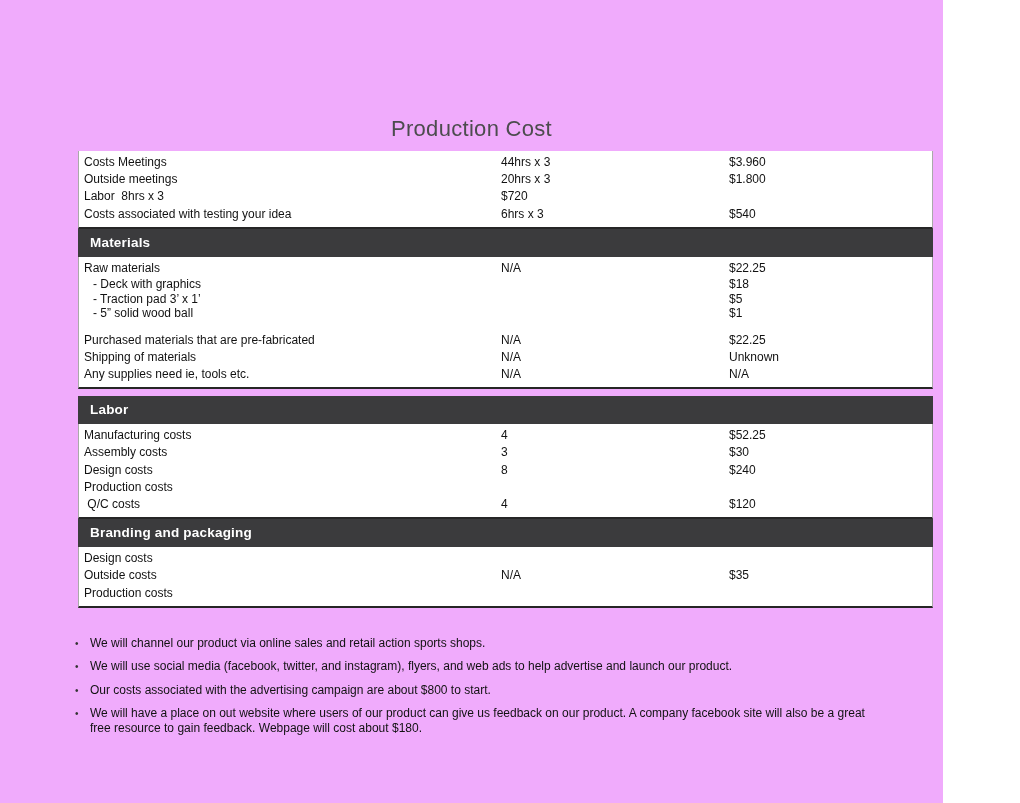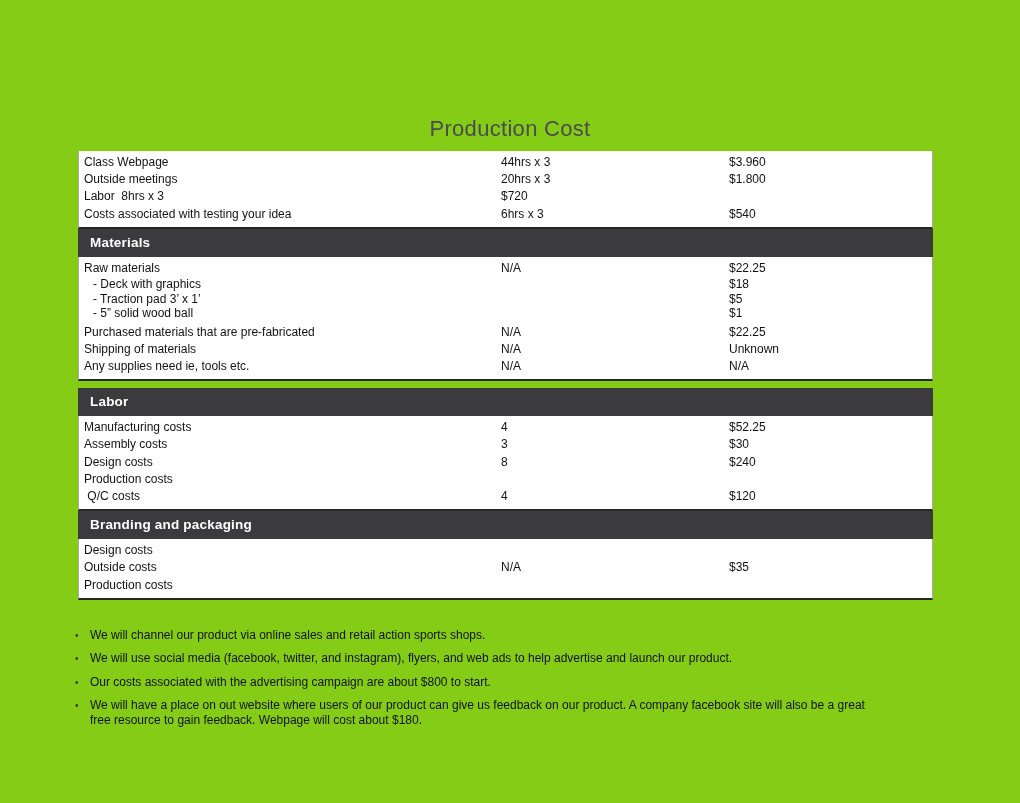--- a/index.html
+++ b/index.html
@@ -3,21 +3,21 @@
 <meta charset="utf-8">
 <style>
   * { box-sizing: border-box; }
   html, body { margin: 0; padding: 0; background: #ffffff; }
   body {
     width: 1020px; height: 803px;
     font-family: "Liberation Sans", sans-serif;
     color: #121212;
     overflow: hidden;
   }
-  .page { position: relative; width: 1020px; height: 803px; background: #84cc16; }
+  .page { position: relative; width: 943px; height: 803px; background: #f0abfc; }
 
   .doc-title {
     padding-top: 116px;
     text-align: center;
     font-size: 22px;
     color: #4c4c4e;
     letter-spacing: 0.3px;
     margin-bottom: 9px;
   }
 
@@ -46,21 +46,21 @@
     padding-left: 5px;
     font-size: 12px;
     line-height: 17.2px;
     color: #121212;
   }
   .row.sub {
     padding-left: 14px;
     grid-template-columns: 408px 228px auto;
     line-height: 14.5px;
   }
-  .row.sub + .row:not(.sub) { margin-top: 3px; }
+  .row.sub + .row:not(.sub) { margin-top: 11px; }
   .cell { white-space: pre; overflow: hidden; }
 
   .notes { margin: 28px 0 0 75px; width: 800px; }
   .note {
     display: flex;
     align-items: flex-start;
     margin-bottom: 8.5px;
     font-size: 12px;
     line-height: 15px;
     color: #121212;
@@ -78,21 +78,21 @@
 <body>
 
 <div class="page">
 
   <div class="doc-title">Production Cost</div>
 
   <div class="cost-table">
       <div class="section">
         <div class="section-body">
           <div class="row">
-            <div class="cell label">Class Webpage</div>
+            <div class="cell label">Costs Meetings</div>
             <div class="cell qty">44hrs x 3</div>
             <div class="cell cost">$3.960</div>
           </div>
           <div class="row">
             <div class="cell label">Outside meetings</div>
             <div class="cell qty">20hrs x 3</div>
             <div class="cell cost">$1.800</div>
           </div>
           <div class="row">
             <div class="cell label">Labor  8hrs x 3</div>

